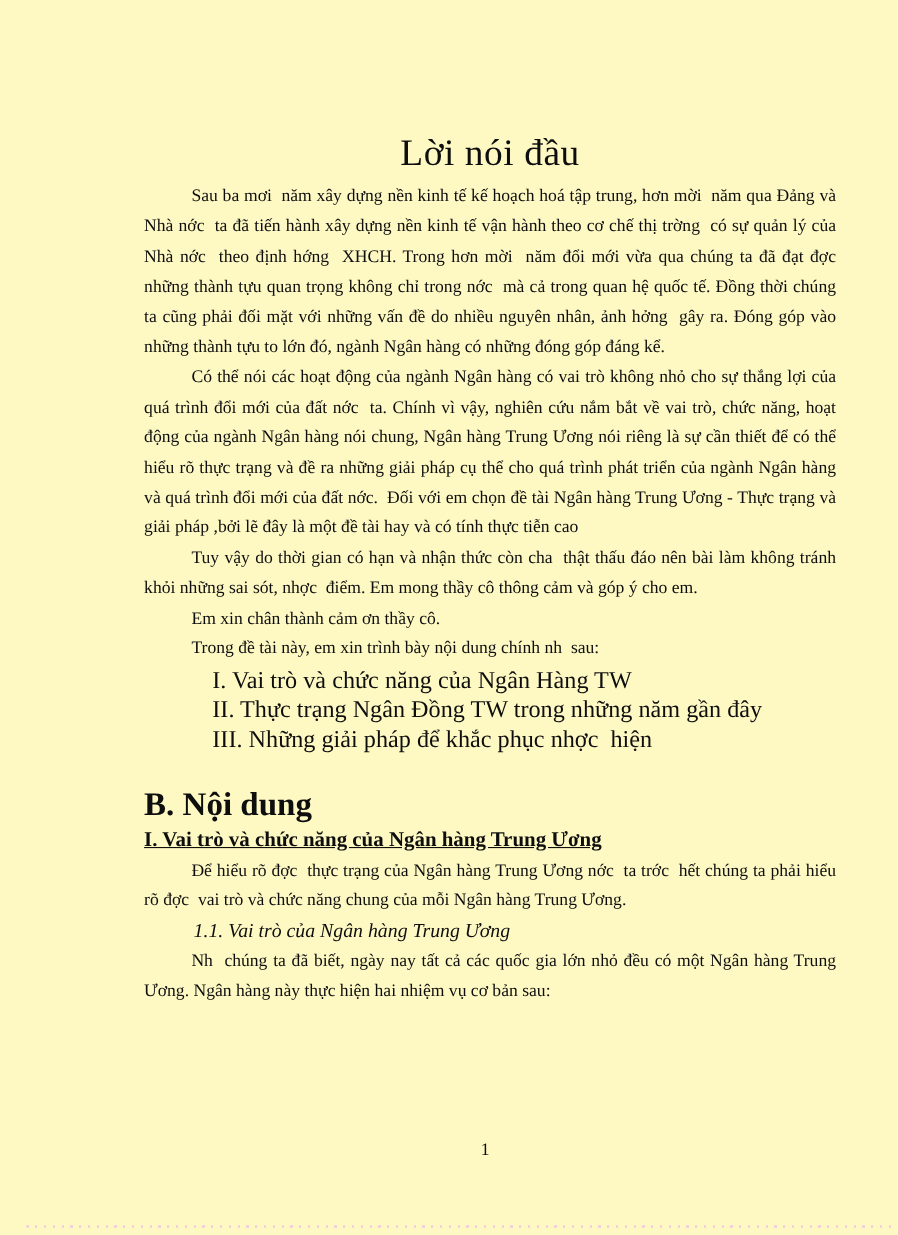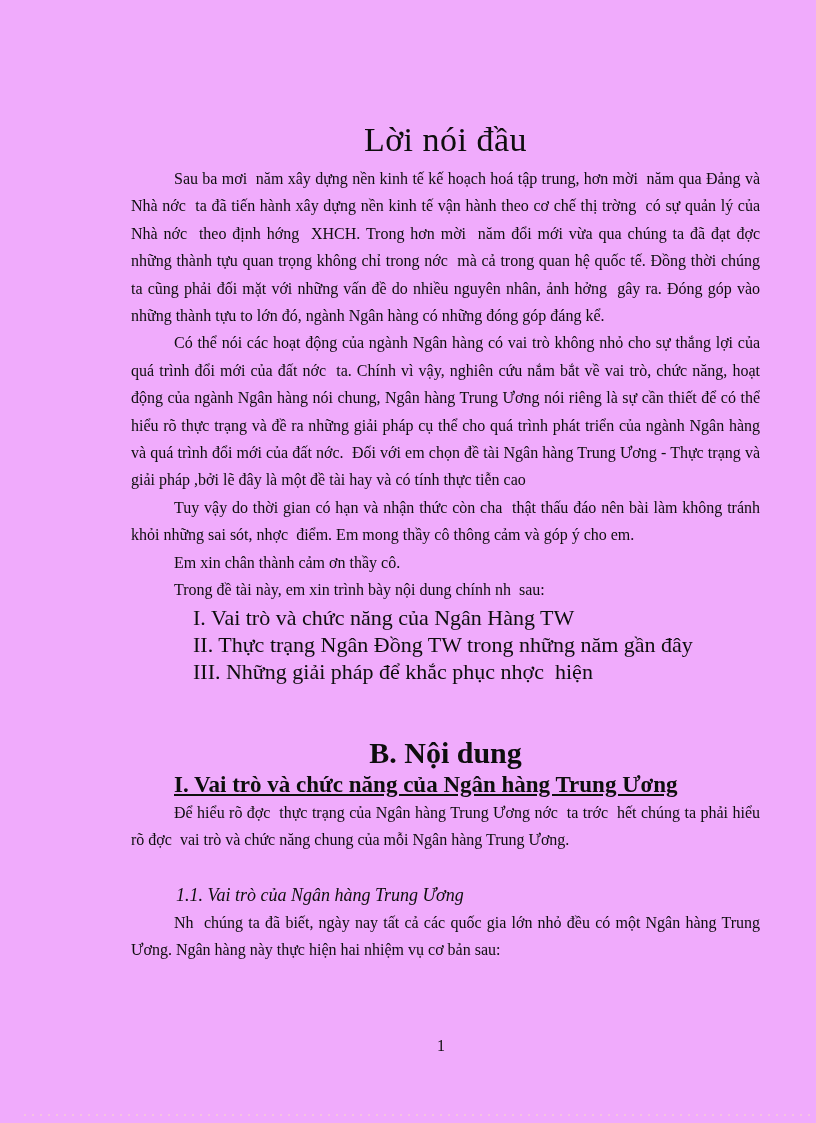--- a/index.html
+++ b/index.html
@@ -8,21 +8,21 @@
     width: 816px;
     height: 1123px;
     position: relative;
     font-family: "Liberation Serif", "DejaVu Serif", serif;
     color: #0e0e0e;
     overflow: hidden;
   }
   .page {
     position: absolute;
     inset: 0;
-    background: #f0abfc;
+    background: #fef9c3;
   }
   .content {
     padding: 119px 56px 0 131px;
   }
   h1.doc-title {
     font-size: 34px;
     font-weight: normal;
     text-align: center;
     line-height: 42px;
     margin-bottom: 4px;
@@ -37,40 +37,37 @@
   }
   .outline-item {
     font-size: 22px;
     line-height: 27.4px;
     padding-left: 62px;
     white-space: pre-wrap;
   }
   h2.section-heading {
     font-size: 30px;
     font-weight: bold;
-    text-align: center;
     line-height: 36px;
-    margin-top: 49px;
+    margin-top: 28px;
   }
   h3.subsection-heading {
-    font-size: 23px;
+    font-size: 19px;
     font-weight: bold;
     line-height: 28px;
-    margin-left: 43px;
   }
   h3.subsection-heading .u {
     text-decoration: underline;
   }
   .subsub-heading {
     font-size: 18px;
     font-style: italic;
     line-height: 27.4px;
     text-indent: 45px;
     white-space: pre-wrap;
-    margin-top: 28px;
   }
   .page-number {
     position: absolute;
     top: 1036px;
     left: 131px;
     width: 620px;
     text-align: center;
     font-size: 16px;
     line-height: 20px;
   }

